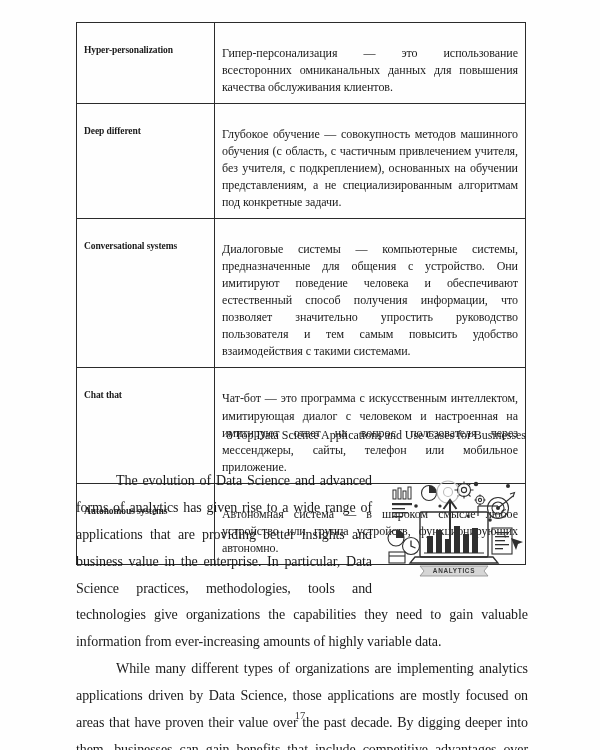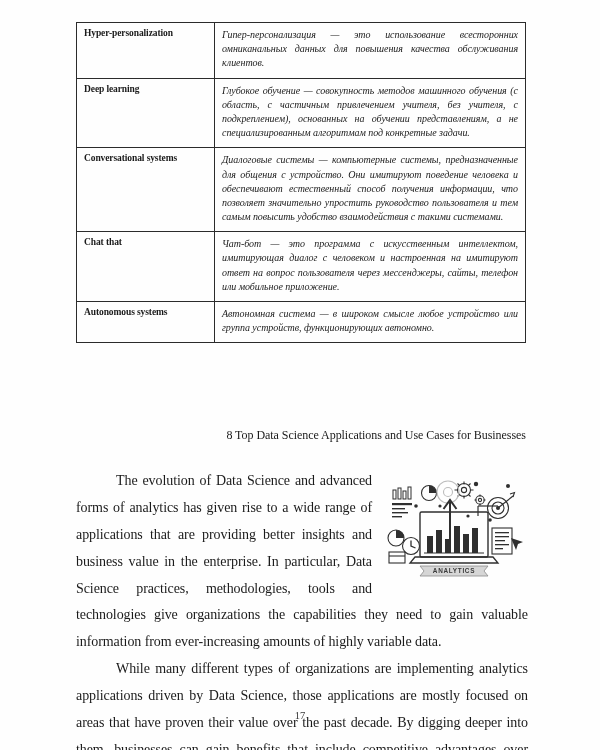--- a/index.html
+++ b/index.html
@@ -29,36 +29,35 @@
     position: absolute;
     left: 76px;
     top: 22px;
     width: 450px;
     border-collapse: collapse;
     table-layout: fixed;
   }
   .term-table td {
     border: 1px solid #2b2b2b;
     vertical-align: top;
-    padding: 5px 7px 7px 7px;
+    padding: 22px 7px 7px 7px;
   }
   .term-table td.term {
     width: 123px;
     font-weight: bold;
     font-size: 9.5px;
     line-height: 1.25;
     letter-spacing: -0.1px;
   }
   .term-table td.defn {
-    font-size: 10px;
+    font-size: 12px;
     line-height: 1.42;
     text-align: justify;
     text-justify: inter-word;
     letter-spacing: -0.05px;
-    font-style: italic;
   }
   .defn-last {
     text-align: left;
   }
 
   
   .section-heading {
     position: absolute;
     left: 76px;
     top: 428px;
@@ -119,21 +118,21 @@
 
 <div class="page">
 
   <table class="term-table">
     <tbody>
       <tr>
         <td class="term">Hyper-personalization</td>
         <td class="defn">Гипер-персонализация — это использование всесторонних омниканальных данных для повышения качества обслуживания клиентов.</td>
       </tr>
       <tr>
-        <td class="term">Deep learning</td>
+        <td class="term">Deep different</td>
         <td class="defn">Глубокое обучение — совокупность методов машинного обучения (с область, с частичным привлечением учителя, без учителя, с подкреплением), основанных на обучении представлениям, а не специализированным алгоритмам под конкретные задачи.</td>
       </tr>
       <tr>
         <td class="term">Conversational systems</td>
         <td class="defn">Диалоговые системы — компьютерные системы, предназначенные для общения с устройство. Они имитируют поведение человека и обеспечивают естественный способ получения информации, что позволяет значительно упростить руководство пользователя и тем самым повысить удобство взаимодействия с такими системами.</td>
       </tr>
       <tr>
         <td class="term">Chat that</td>
         <td class="defn">Чат-бот — это программа с искусственным интеллектом, имитирующая диалог с человеком и настроенная на имитируют ответ на вопрос пользователя через мессенджеры, сайты, телефон или мобильное приложение.</td>
       </tr>

